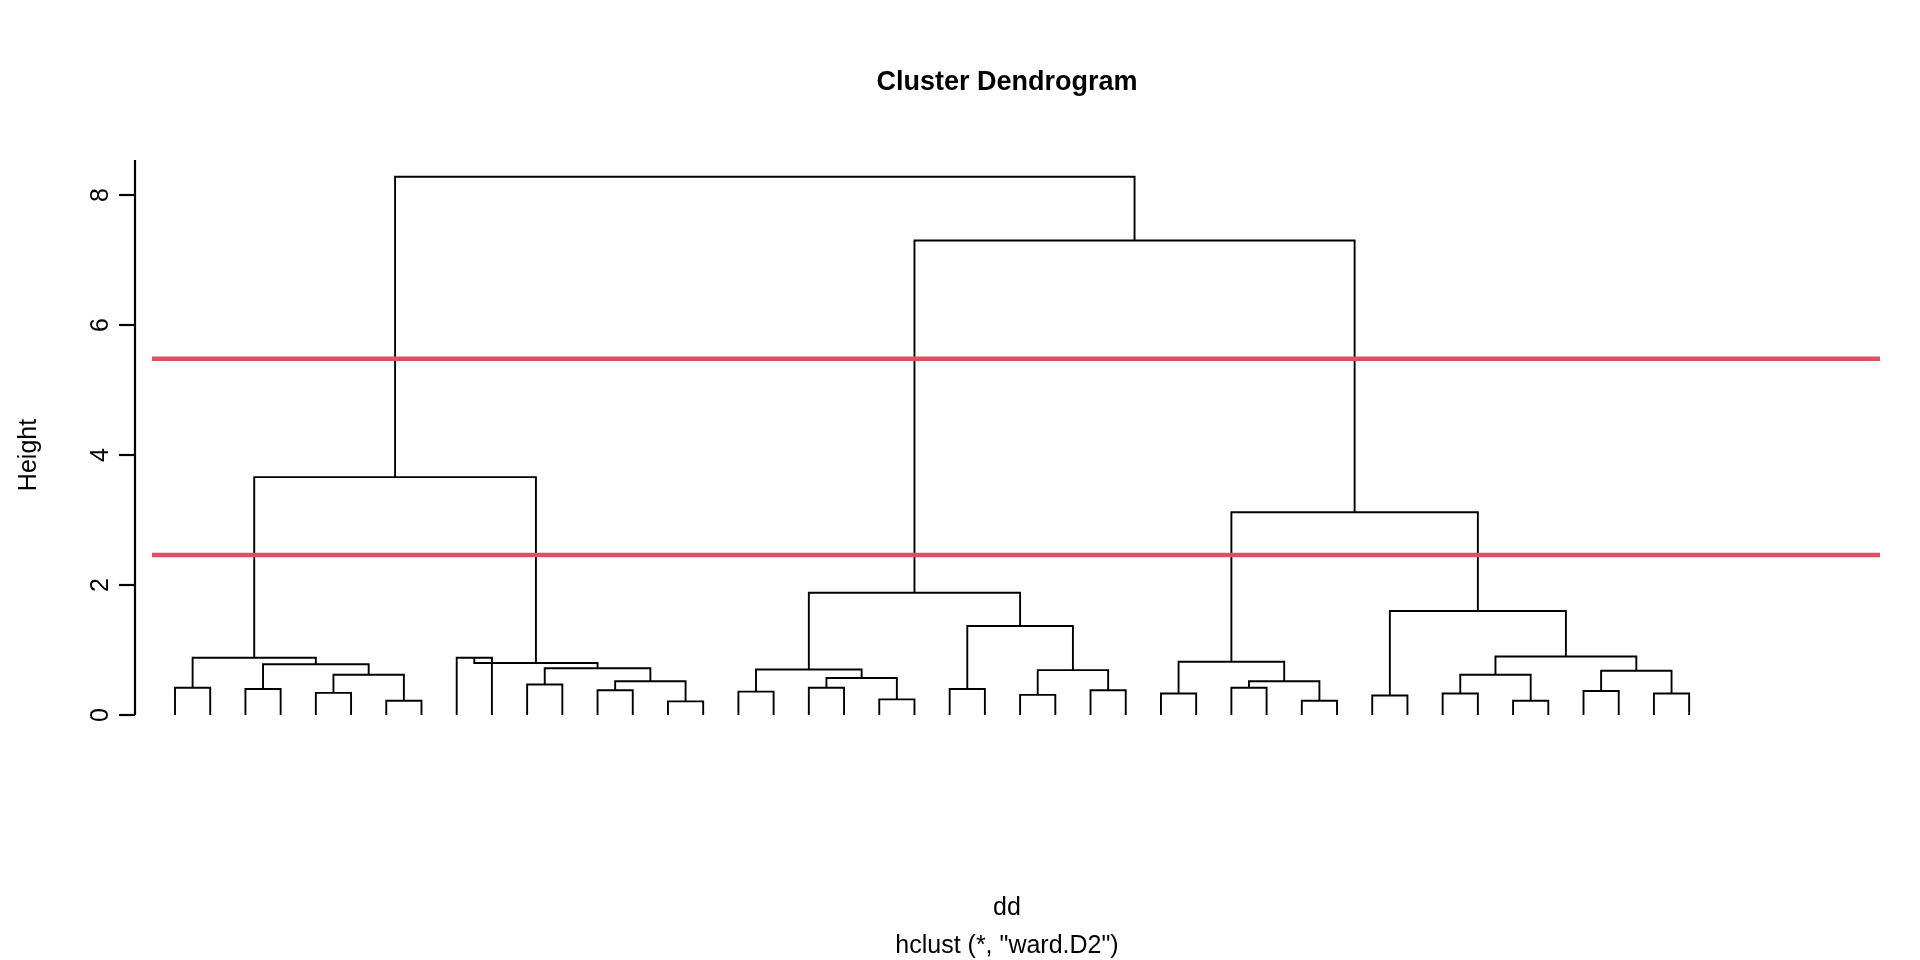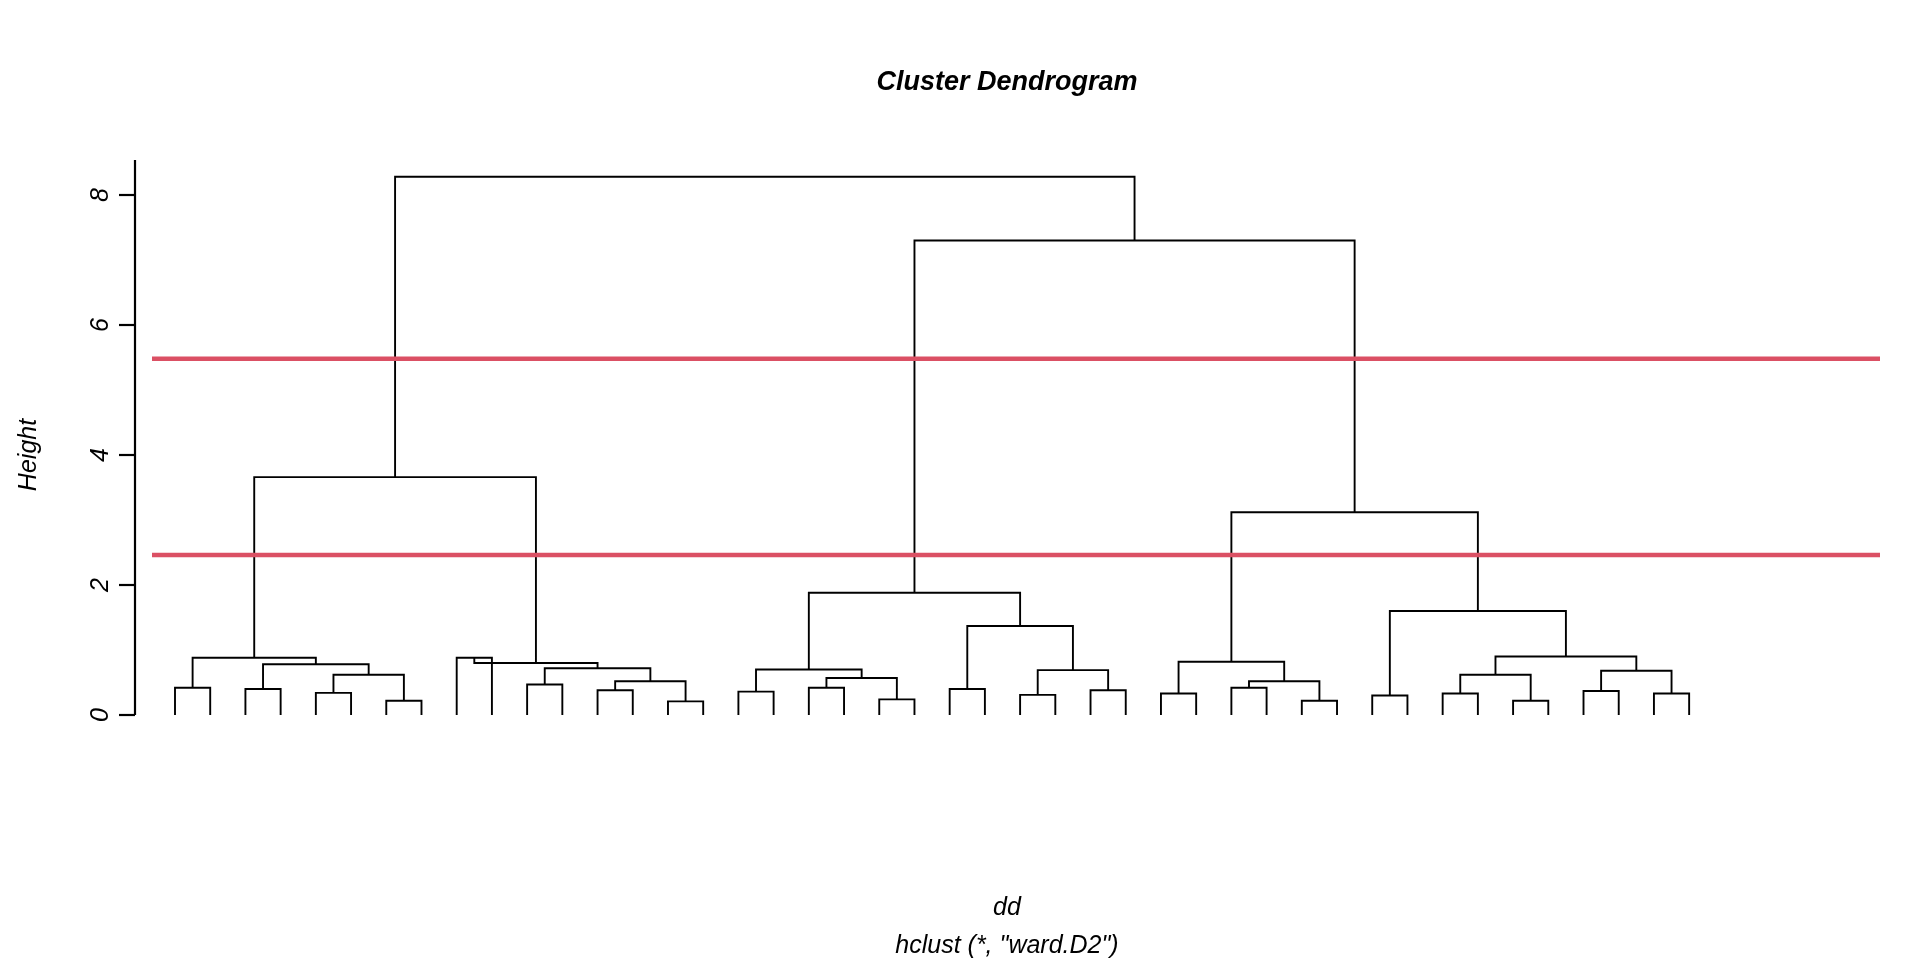--- a/index.html
+++ b/index.html
@@ -11,21 +11,20 @@
     width: 1920px;
     height: 960px;
     font-family: "Liberation Sans", sans-serif;
     color: #000000;
     overflow: hidden;
   }
   #plot-root {
     position: relative;
     width: 1920px;
     height: 960px;
-    font-style: italic;
   }
   #chart-svg {
     position: absolute;
     left: 0;
     top: 0;
     display: block;
   }
   .plot-title {
     font-family: "Liberation Sans", sans-serif;
     font-weight: bold;

